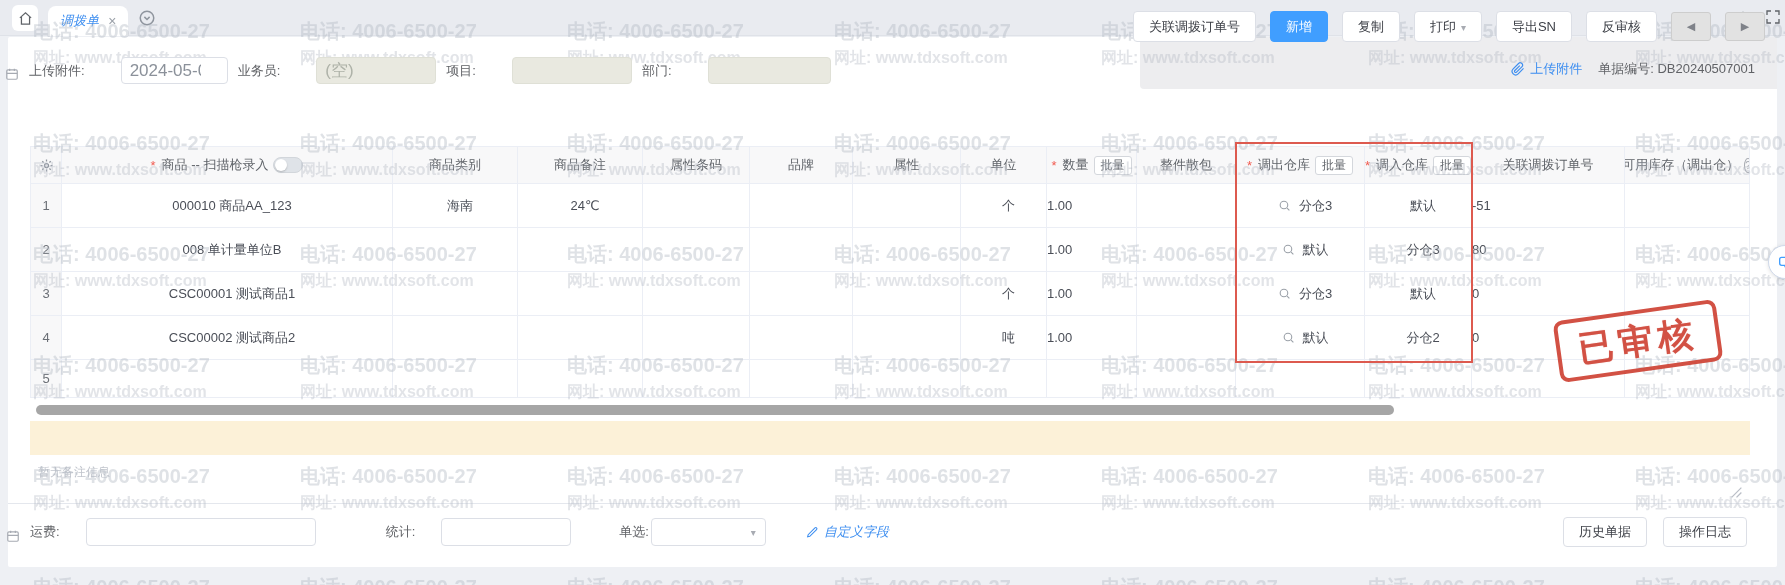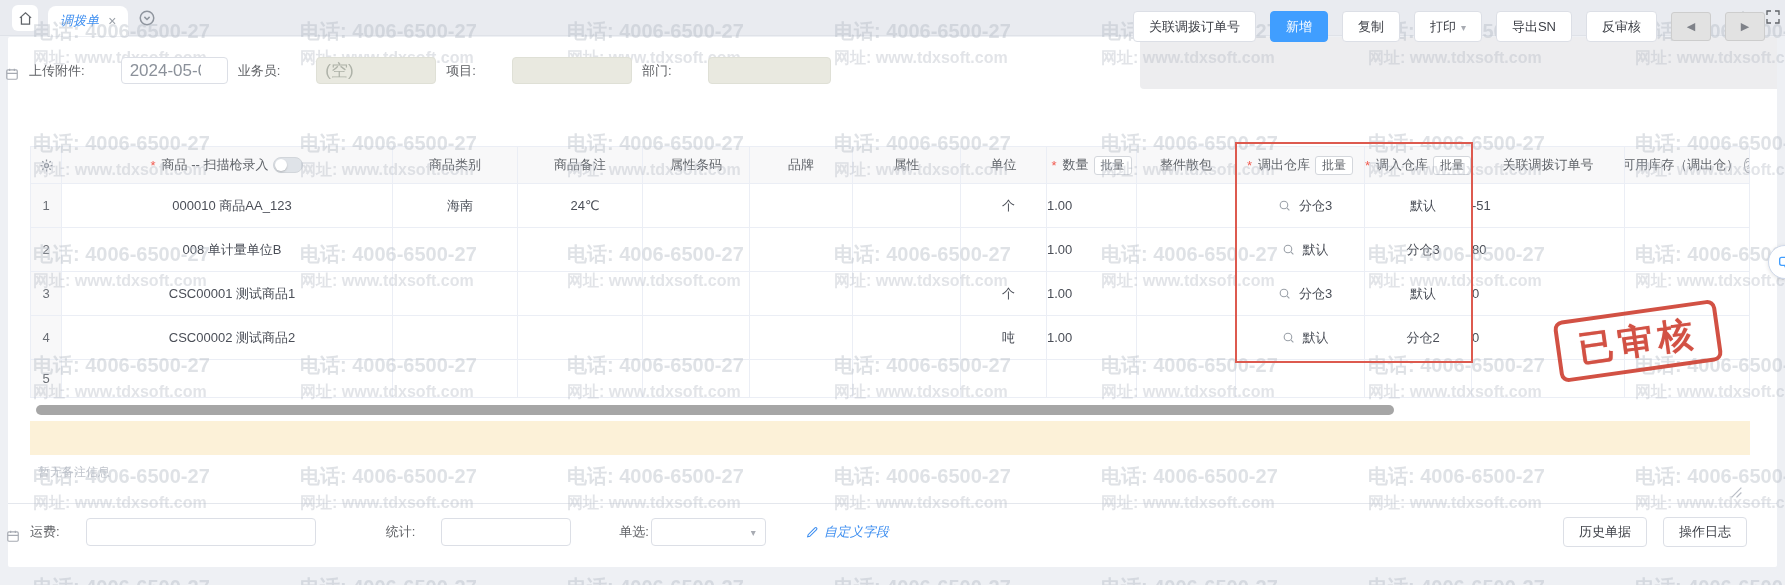--- a/index.html
+++ b/index.html
@@ -156,20 +156,31 @@
           <rect x="3" y="5" width="18" height="16" rx="2"></rect>
           <path d="M8 3v4M16 3v4M3 11h18"></path>
         </svg>
     </span>
     <span class="flabel">业务员:</span>
     <input class="inp disabled" style="width: 120px;" readonly="" placeholder="(空)">
     <span class="flabel">项目:</span>
     <input class="inp disabled" style="width: 120px;" readonly="">
     <span class="flabel">部门:</span>
     <input class="inp disabled" style="width: 123px;" readonly="">
+  </div>
+  <div class="doc-right">
+    <span class="attach-link">
+      <span class="ic">
+        <svg width="14" height="14" viewBox="0 0 24 24" fill="none" stroke="currentColor" stroke-width="2">
+            <path d="M21.44 11.05l-9.19 9.19a6 6 0 0 1-8.49-8.49l9.19-9.19a4 4 0 0 1 5.66 5.66l-9.2 9.19a2 2 0 0 1-2.83-2.83l8.49-8.48"></path>
+          </svg>
+      </span>
+      <span>上传附件</span>
+    </span>
+    <span class="doc-no"><span>单据编号:</span> <span>DB20240507001</span></span>
   </div>
 
   <div class="table-abs">
     <div class="trow thead">
       <div class="c-no">
         <span class="ic gear-ic">
           <svg width="15" height="15" viewBox="0 0 24 24" fill="none" stroke="currentColor" stroke-width="2">
               <circle cx="12" cy="12" r="3.2"></circle>
               <path d="M12 2.5v3M12 18.5v3M2.5 12h3M18.5 12h3M5.2 5.2l2.1 2.1M16.7 16.7l2.1 2.1M18.8 5.2l-2.1 2.1M7.3 16.7l-2.1 2.1"></path>
             </svg>

